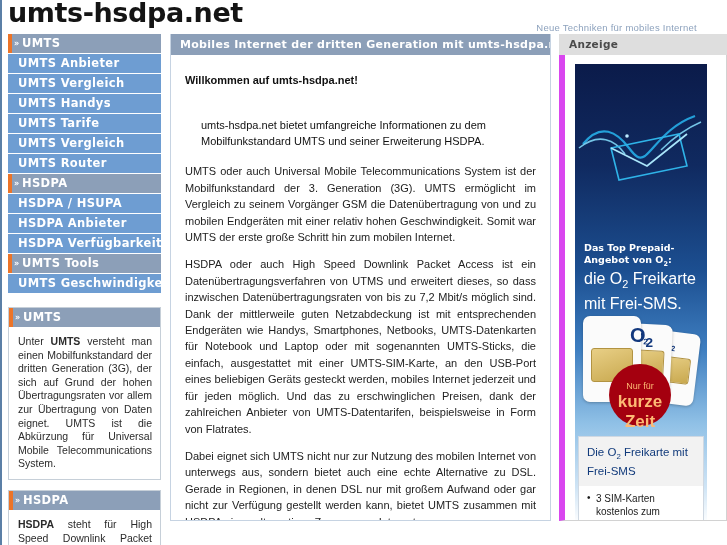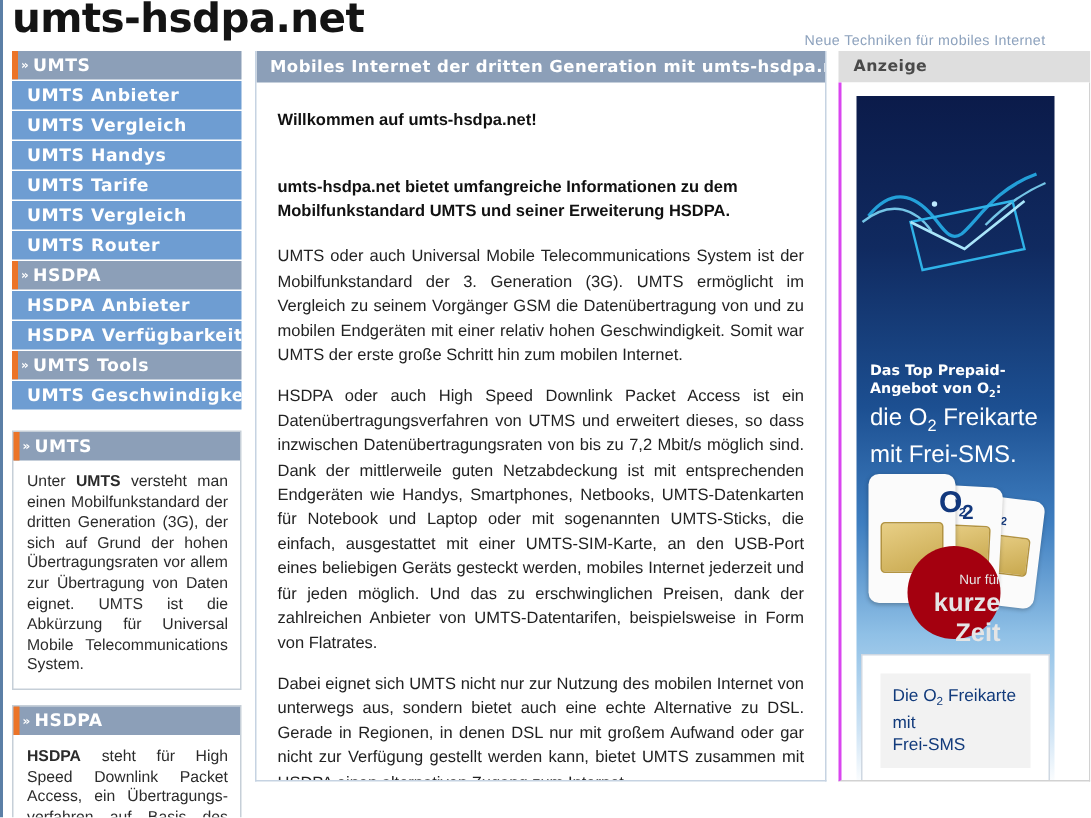--- a/index.html
+++ b/index.html
@@ -183,25 +183,26 @@
     text-align: justify;
     font-family: "Liberation Sans", sans-serif;
   }
   .main-body p.lead {
     font-weight: bold;
     color: #111111;
     text-align: left;
     margin-bottom: 30px;
   }
   .main-body p.lead2 {
-    font-weight: bold;
+    font-weight: normal;
     color: #111111;
     text-align: left;
     margin-bottom: 14px;
     line-height: 15.5px;
+    margin-left: 16px;
   }
   
   .right-col {
     width: 168px;
     flex: 0 0 168px;
     margin-left: 8px;
     box-sizing: border-box;
   }
   .ad-head {
     background: #dedede;
@@ -209,21 +210,21 @@
     font-size: 10.5px;
     font-weight: bold;
     letter-spacing: 0.3px;
     height: 21px;
     line-height: 21px;
     padding-left: 10px;
     box-sizing: border-box;
     font-family: "DejaVu Sans", sans-serif;
   }
   .ad-wrap {
-    border-left: 2px solid #d946ef;
+    border-left: 6px solid #d946ef;
     border-right: 1px solid #d2d2d2;
     border-bottom: 1px solid #d2d2d2;
     padding: 9px 0 0 10px;
     box-sizing: border-box;
     height: 466px;
     overflow: hidden;
     background: #ffffff;
   }
   .ad-banner {
     position: relative;
@@ -277,37 +278,37 @@
     color: #12387d;
     font-weight: bold;
     font-family: "Liberation Sans", sans-serif;
   }
   .ad-badge {
     position: absolute;
     left: 34px; top: 300px;
     width: 62px; height: 62px;
     border-radius: 50%;
     background: #a4000f;
-    color: #e5e5e5;
-    text-align: right;
+    color: #fdba74;
+    text-align: center;
     font-family: "Liberation Sans", sans-serif;
   }
   .ad-badge .l1 { font-size: 9px; margin-top: 17px; display:block; }
   .ad-badge .l2 { font-size: 17px; font-weight: bold; display:block; margin-top: 1px;}
   .ad-lower {
     position: absolute;
     left: 3px; top: 372px;
     width: 126px;
     height: 100px;
     background: #ffffff;
     border: 1px solid #cfd8e2;
     box-sizing: border-box;
   }
   .ad-lower h4 {
-    margin: 12px;
+    margin: 0;
     padding: 8px 8px 7px 8px;
     font-size: 11.5px;
     font-weight: normal;
     color: #113a7b;
     line-height: 15px;
     background: #f2f2f2;
     font-family: "Liberation Sans", sans-serif;
   }
   .ad-lower ul {
     margin: 6px 0 0 0;
@@ -346,20 +347,21 @@
     <div class="left-col">
       <div class="nav-block">
         <a class="nav-item head" href="#"><span class="arrow">»</span><span>UMTS</span></a>
         <a class="nav-item" href="#"><span>UMTS Anbieter</span></a>
         <a class="nav-item" href="#"><span>UMTS Vergleich</span></a>
         <a class="nav-item" href="#"><span>UMTS Handys</span></a>
         <a class="nav-item" href="#"><span>UMTS Tarife</span></a>
         <a class="nav-item" href="#"><span>UMTS Vergleich</span></a>
         <a class="nav-item" href="#"><span>UMTS Router</span></a>
         <a class="nav-item head" href="#"><span class="arrow">»</span><span>HSDPA</span></a>
+        <a class="nav-item" href="#"><span>HSDPA / HSUPA</span></a>
         <a class="nav-item" href="#"><span>HSDPA Anbieter</span></a>
         <a class="nav-item" href="#"><span>HSDPA Verfügbarkeit</span></a>
         <a class="nav-item head" href="#"><span class="arrow">»</span><span>UMTS Tools</span></a>
         <a class="nav-item" href="#"><span>UMTS Geschwindigkeit</span></a>
       </div>
 
       <div style="height:6px"></div>
 
       <div class="info-box">
         <div class="info-box-head">

